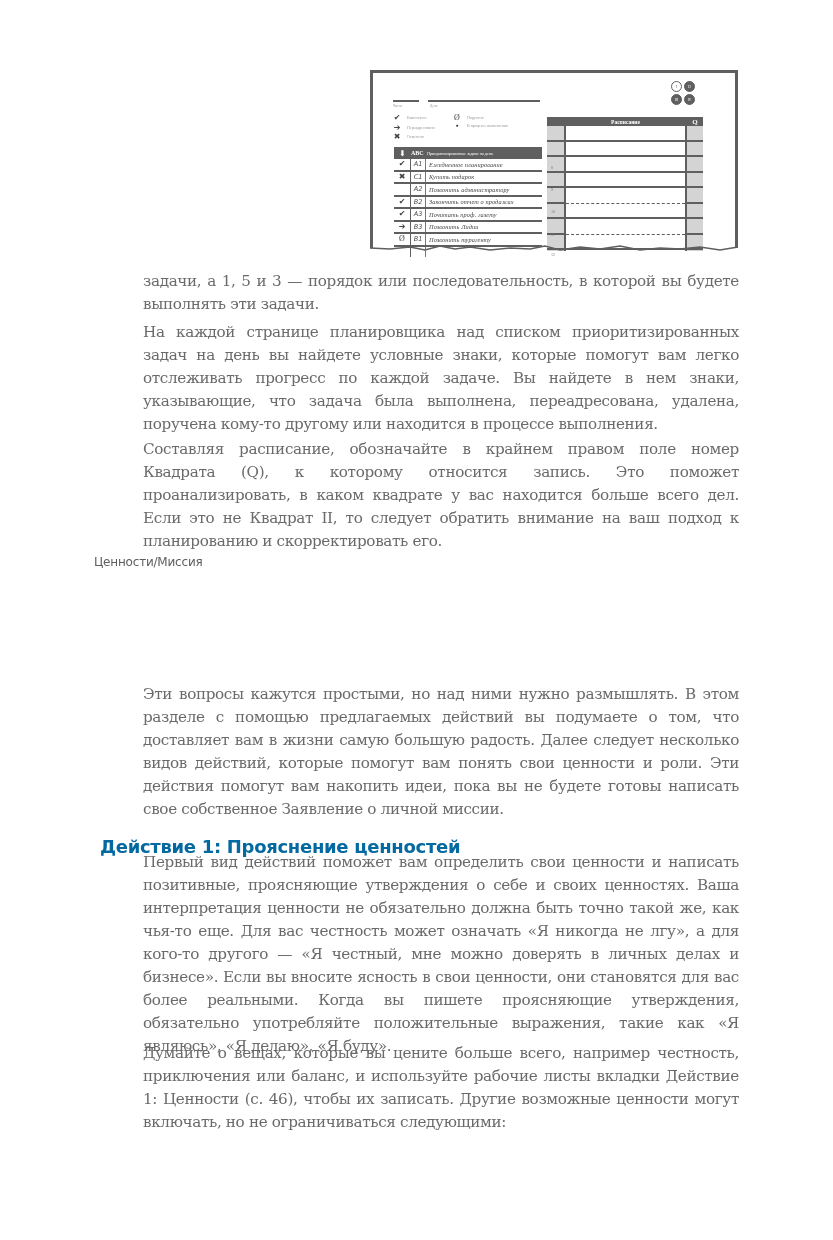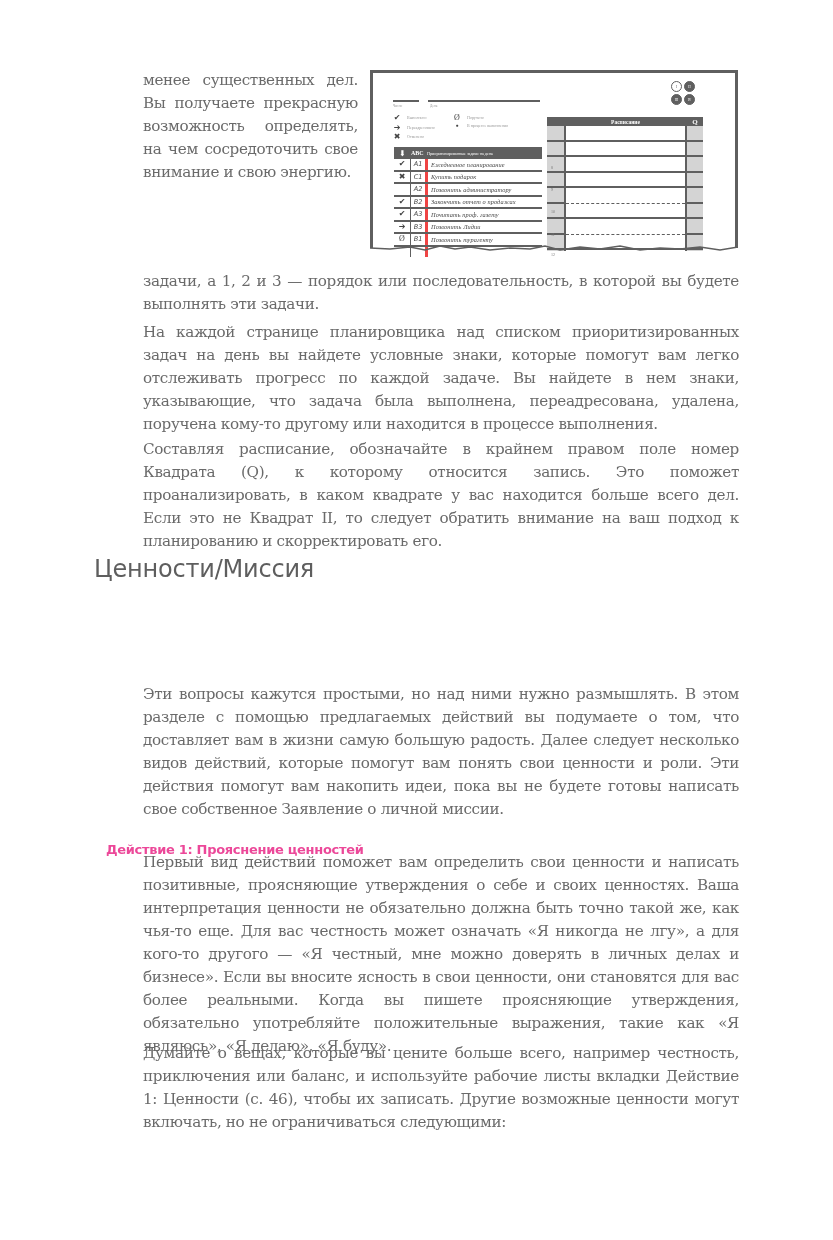--- a/index.html
+++ b/index.html
@@ -11,47 +11,47 @@
     font-size: 15.2px;
     line-height: 23px;
     letter-spacing: -0.35px;
     margin: 0;
   }
   .para { position: absolute; left: 143px; width: 596px; text-align: justify; }
   .narrow { width: 215px; text-align: justify; }
   .h2 {
     position: absolute; left: 94px; top: 555px;
     font-family: "DejaVu Sans", "Liberation Sans", sans-serif;
-    font-size: 24px; color: #5e5e5e; font-weight: normal; margin: 0; letter-spacing: -0.2px; text-align: right;
+    font-size: 12px; color: #5e5e5e; font-weight: normal; margin: 0; letter-spacing: -0.2px; text-align: right;
   }
   .h3 {
     position: absolute; left: 94px; top: 830px;
     font-family: "DejaVu Sans", "Liberation Sans", sans-serif;
-    font-size: 13px; color: #ec4899; font-weight: bold; margin: 12px; letter-spacing: -0.3px;
+    font-size: 18px; color: #0369a1; font-weight: bold; margin: 6px; letter-spacing: -0.3px;
   }
 
   
   .planner {
     position: absolute; left: 370px; top: 70px; width: 368px; height: 178px;
     border: 3px solid #5f5f5f; border-bottom: none; box-sizing: border-box; background: #fff;
     font-family: "Liberation Serif", "DejaVu Serif", serif;
   }
   .pl-torn { position: absolute; left: -3px; bottom: -6px; width: 368px; height: 10px; }
   .pl-dateline { position: absolute; top: 27px; height: 2px; background: #5f5f5f; }
   .pl-datelabel { position: absolute; top: 31px; font-size: 3.5px; color: #999; }
   .legend { position: absolute; font-size: 4px; color: #999; display: flex; align-items: center; gap: 6px; }
   .legend .sym { font-size: 8px; color: #444; width: 8px; text-align: center; }
   .tasks { position: absolute; left: 24px; top: 74px; width: 148px; }
   .tasks-head { height: 12px; background: #5f5f5f; color: #fff; display: flex; align-items: center; font-size: 5px; }
   .tasks-head .c1 { width: 17px; text-align: center; font-size: 8px; }
   .tasks-head .c2 { width: 16px; font-weight: bold; font-size: 6px; }
   .tasks-head .c3 { flex: 1; font-size: 4.2px; }
   .task-row { height: 10.5px; border-bottom: 2px solid #5f5f5f; display: flex; align-items: center; font-size: 7px; color: #444; }
   .task-row .c1 { width: 16px; text-align: center; font-size: 8px; border-right: 1px solid #5f5f5f; height: 100%; line-height: 10.5px; }
-  .task-row .c2 { width: 14px; text-align: center; border-right: 3px solid #ef4444; height: 100%; line-height: 10.5px; font-family: "DejaVu Sans", sans-serif; font-size: 6.5px; font-style: italic; }
+  .task-row .c2 { width: 14px; text-align: center; border-right: 1px solid #ef4444; height: 100%; line-height: 10.5px; font-family: "DejaVu Sans", sans-serif; font-size: 6.5px; font-style: italic; }
   .task-row .c3 { flex: 1; padding-left: 3px; font-style: italic; font-size: 6.3px; white-space: nowrap; overflow: hidden; letter-spacing: 0.1px; }
   .sched { position: absolute; left: 172px; top: 44px; width: 156px; height: 134px; }
   .sched-head { height: 9px; background: #5f5f5f; color: #fff; display: flex; font-size: 5.5px; align-items: center; }
   .sched-head .t { flex: 1; text-align: center; font-weight: bold; }
   .sched-head .q { width: 16px; text-align: center; font-weight: bold; font-size: 7px; }
   .sched-body { position: relative; display: flex; height: 125px; }
   .sched-hours { width: 17px; background: #d4d4d4; }
   .sched-lines { flex: 1; border-left: 2px solid #5f5f5f; border-right: 2px solid #5f5f5f; }
   .sched-q { width: 16px; background: #d4d4d4; }
   .slot { height: 15.5px; border-bottom: 2px solid #5f5f5f; box-sizing: border-box; }
@@ -59,23 +59,22 @@
   .hour-label { position: absolute; left: 4px; font-size: 4px; color: #777; }
   .quad { position: absolute; right: 38px; top: 8px; width: 26px; height: 26px; }
   .quad .c { position: absolute; width: 11px; height: 11px; border-radius: 50%; border: 1.5px solid #5f5f5f; box-sizing: border-box; font-size: 3.5px; display: flex; align-items: center; justify-content: center; color: #5f5f5f; background: #fff; }
   .quad .c.dark { background: #5f5f5f; color: #fff; }
 </style>
 </head>
 <body>
 
 <div class="page">
 
-  <p class="body-text narrow" style="position:absolute; left:143px; top:69px;">менее существенных дел. Вы получаете прекрасную возможность определять, на чем сосредоточить свое внимание и свою энергию.</p>
-
-  <p class="body-text" style="position:absolute; left:143px; top:270px; width:596px; text-align:justify;">задачи, а 1, 2 и 3 — порядок или последовательность, в которой вы будете выполнять эти задачи.</p>
+
+  <p class="body-text" style="position:absolute; left:143px; top:270px; width:596px; text-align:justify;">задачи, а 1, 5 и 3 — порядок или последовательность, в которой вы будете выполнять эти задачи.</p>
 
   <div class="planner">
     <div class="pl-dateline" style="left:20px; width:26px;"></div>
     <div class="pl-dateline" style="left:55px; width:112px;"></div>
     <div class="pl-datelabel" style="left:20px;">Число</div>
     <div class="pl-datelabel" style="left:57px;">День</div>
 
     <div class="legend" style="left:20px; top:40px;">
       <span class="sym">✔</span>
       <span>Выполнено</span>

